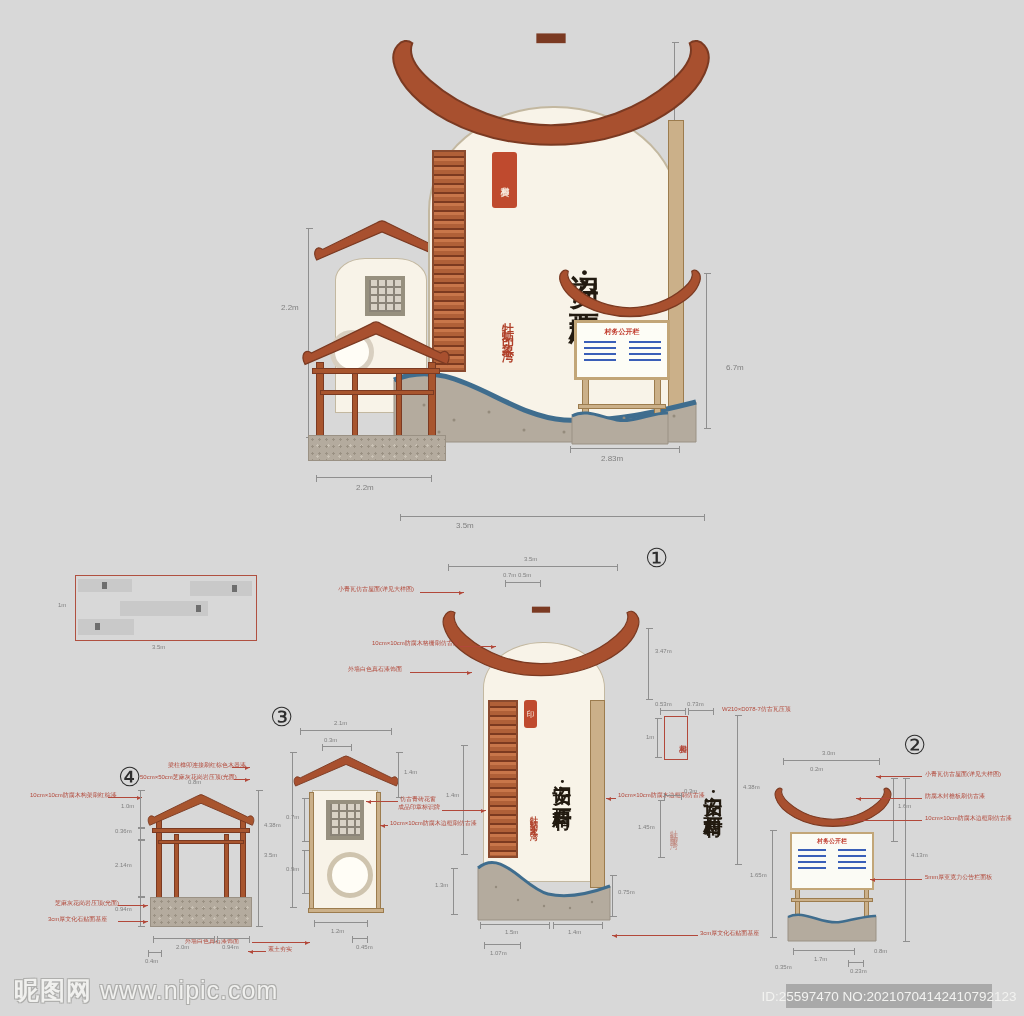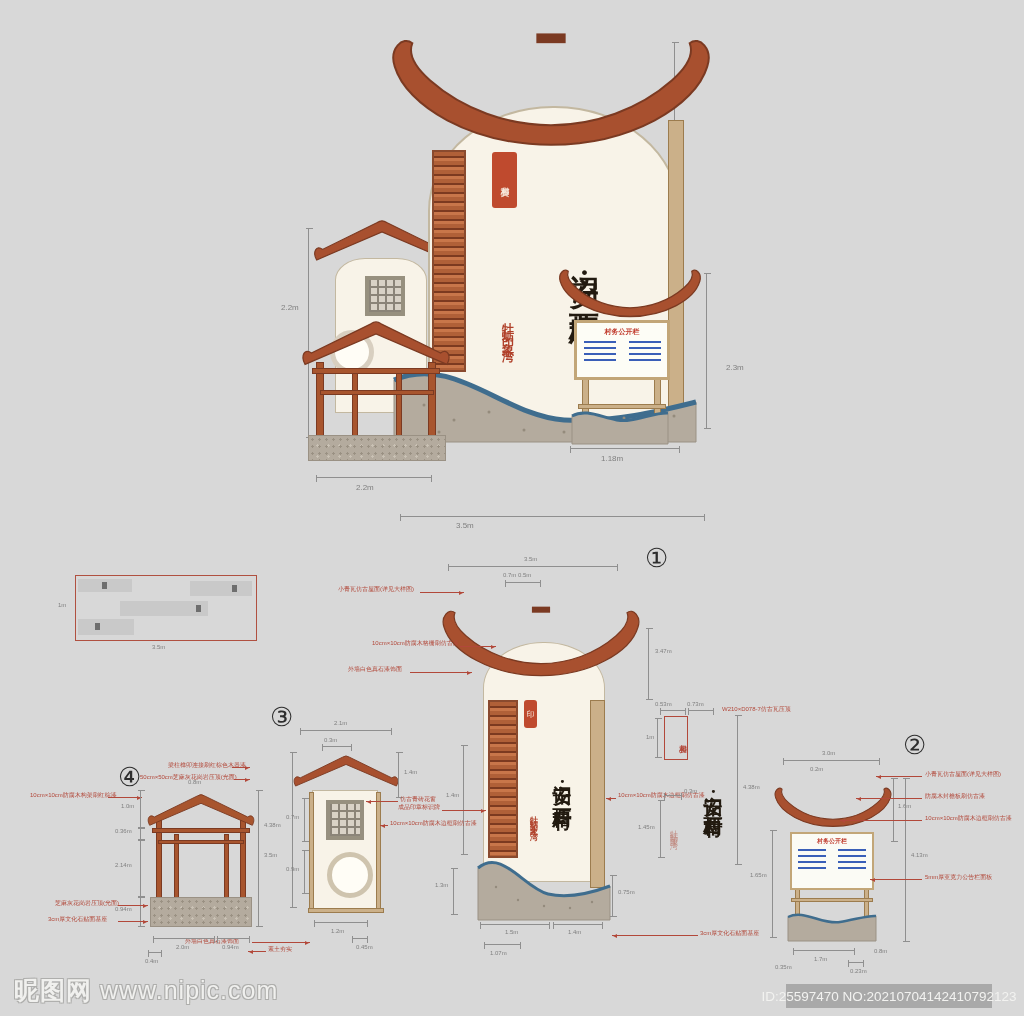--- a/index.html
+++ b/index.html
@@ -44,27 +44,27 @@
 </head>
 <body>
 
 <div id="sheet">
 
   <div>
 
     <div class="vbr" style="left:674px;top:42px;height:392px"></div>
     <div class="dl" style="left:648px;top:212px">10m</div>
     <div class="vbr" style="left:706px;top:273px;height:156px"></div>
-    <div class="dl" style="left:726px;top:363px">2.3m</div>
+    <div class="dl" style="left:726px;top:363px">6.7m</div>
     <div class="vbr" style="left:308px;top:228px;height:210px"></div>
     <div class="dl" style="left:281px;top:303px">2.2m</div>
     <div class="hbr" style="left:316px;top:477px;width:116px"></div>
     <div class="dl" style="left:356px;top:483px">2.2m</div>
     <div class="hbr" style="left:570px;top:448px;width:110px"></div>
-    <div class="dl" style="left:601px;top:454px">1.18m</div>
+    <div class="dl" style="left:601px;top:454px">2.83m</div>
     <div class="hbr" style="left:400px;top:516px;width:305px"></div>
     <div class="dl" style="left:456px;top:521px">3.5m</div>
 
     <div class="wall" style="left:335px;top:258px;width:92px;height:155px;border-radius:30px 30px 0 0/22px 22px 0 0"></div>
     <svg style="left:312px;top:212px" width="140" height="62" viewBox="0 0 240 90">
       <path d="M8,74 C0,60 8,48 18,56 L112,10 Q120,4 128,10 L222,56 C232,48 240,60 232,74 L120,26 Z" fill="#a8502f" stroke="#7b3a22" stroke-width="2"></path>
     </svg>
     <div class="latwin" style="left:365px;top:276px;width:40px;height:40px"></div>
     <div style="position:absolute;left:330px;top:330px;width:34px;height:34px;border-radius:50%;background:#fffdf6;border:5px solid #d8cfc0"></div>
 

